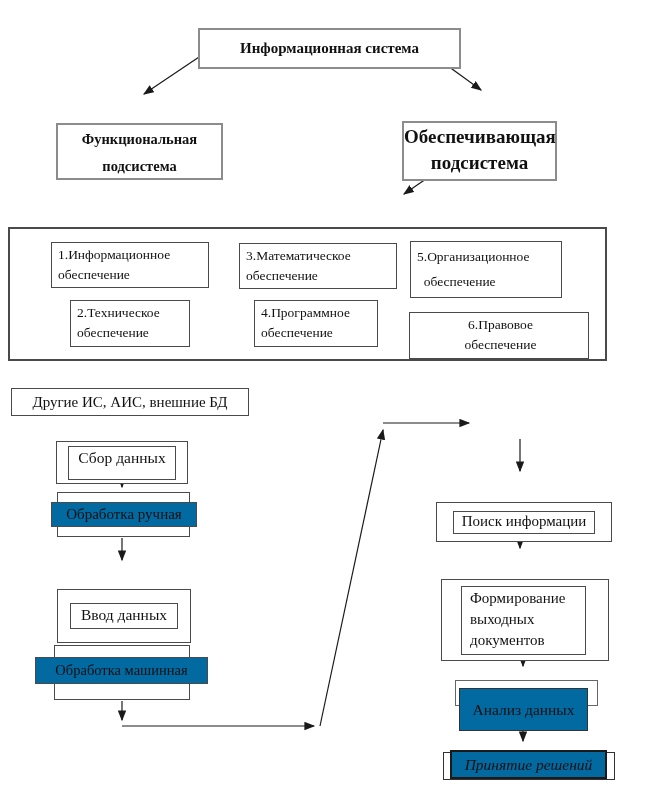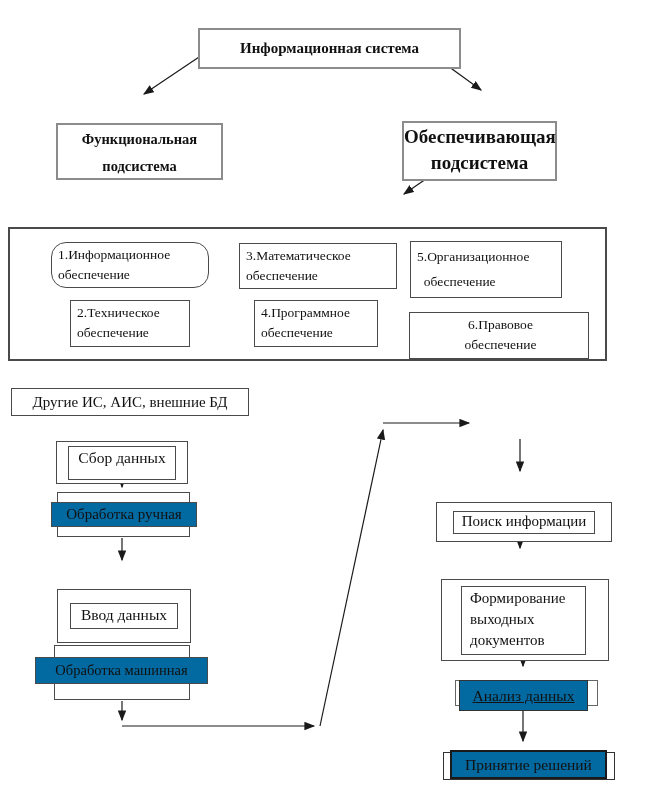--- a/index.html
+++ b/index.html
@@ -16,21 +16,21 @@
   .pre{white-space:pre-wrap;}
 
   
   #title-box{left:198px;top:4px;width:263px;height:41px;border:2px solid #8c8c8c;font-weight:bold;font-size:15px;}
   #func-box{left:56px;top:99px;width:167px;height:57px;border:2px solid #8c8c8c;font-weight:bold;font-size:14.5px;text-align:center;line-height:27px;padding-top:1px;}
   #obesp-box{left:402px;top:97px;width:155px;height:60px;border:2px solid #8c8c8c;font-weight:bold;font-size:19px;text-align:center;line-height:26px;padding-top:1px;}
 
   
   #container-box{left:8px;top:203px;width:599px;height:134px;border:2px solid #4a4a4a;}
   .comp{position:absolute;box-sizing:border-box;border:1.5px solid #4a4a4a;background:#fff;font-size:13.5px;line-height:20px;padding:2px 3px 0 6px;white-space:pre-wrap;}
-  #c1{left:41px;top:13px;width:158px;height:46px;border-radius:15px;}
+  #c1{left:41px;top:13px;width:158px;height:46px;}
   #c3{left:229px;top:14px;width:158px;height:46px;}
   #c5{left:400px;top:12px;width:152px;height:57px;line-height:25px;}
   #c2{left:60px;top:71px;width:120px;height:47px;}
   #c4{left:244px;top:71px;width:124px;height:47px;}
   #c6{left:399px;top:83px;width:180px;height:47px;text-align:center;}
 
   
   #src-box{left:11px;top:364px;width:238px;height:28px;border:1.5px solid #4a4a4a;font-size:15px;}
   .dbl-outer{border:1.4px solid #4a4a4a;display:flex;align-items:center;justify-content:center;}
   .dbl-inner{border:1.4px solid #4a4a4a;background:#fff;}
@@ -49,24 +49,24 @@
   #mash-front{left:0;top:12px;width:173px;height:27px;font-size:14.5px;}
 
   
   #khran-box{left:477px;top:369px;width:105px;height:69px;border:1.6px solid #4a4a4a;font-size:15px;line-height:21px;padding:2px 0 0 7px;}
   #poisk-outer{left:436px;top:478px;width:176px;height:40px;}
   #poisk-inner{font-size:15px;padding:1px 8px 3px;white-space:nowrap;}
   #form-outer{left:441px;top:555px;width:168px;height:82px;border:1.4px solid #4a4a4a;}
   #form-inner{position:absolute;left:19px;top:6px;width:125px;height:69px;border:1.4px solid #4a4a4a;background:#fff;font-size:15px;line-height:21px;padding:1px 0 0 8px;box-sizing:border-box;}
   #analiz-wrap{left:455px;top:676px;width:143px;height:31px;}
   #analiz-back{left:0;top:4px;width:143px;height:26px;border:1.2px solid #666;}
-  #analiz-front{left:4px;top:4px;width:129px;height:31px;border:1.3px solid #333;font-size:15.5px;text-decoration:underline;}
+  #analiz-front{left:4px;top:12px;width:129px;height:43px;border:1.3px solid #333;font-size:15.5px;}
   #prin-wrap{left:443px;top:750px;width:172px;height:31px;}
   #prin-back{left:0;top:2px;width:172px;height:28px;border:1.3px solid #333;}
-  #prin-front{left:7px;top:0;width:157px;height:29px;border:2px solid #1a1a1a;font-size:15.5px;}
+  #prin-front{left:7px;top:0;width:157px;height:29px;border:2px solid #1a1a1a;font-size:15.5px;font-style:italic;}
 
   #arrows{position:absolute;left:0;top:0;z-index:0;}
   .b,.layer-wrap{z-index:2;}
 </style>
 </head>
 <body>
 
 <div id="canvas">
 
   <svg id="arrows" width="663" height="789" viewBox="0 0 663 789">

